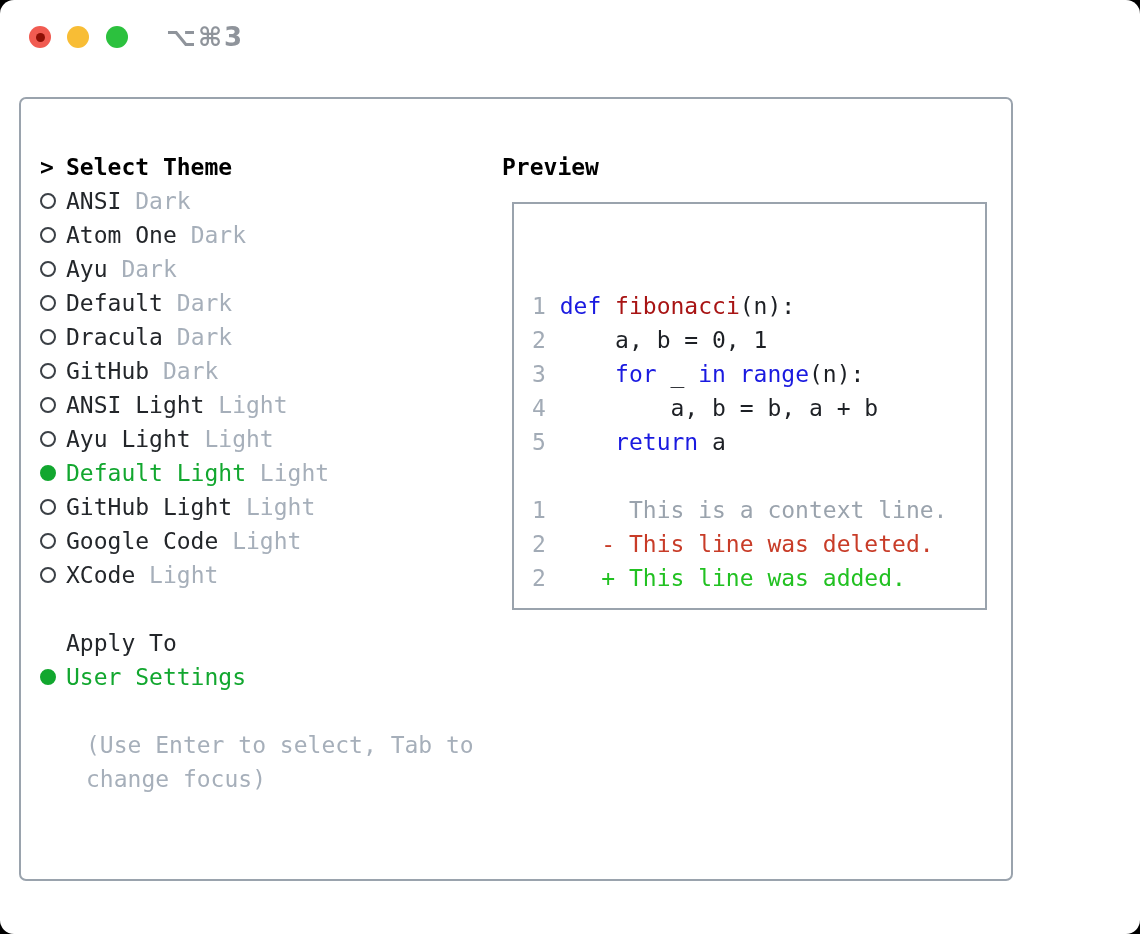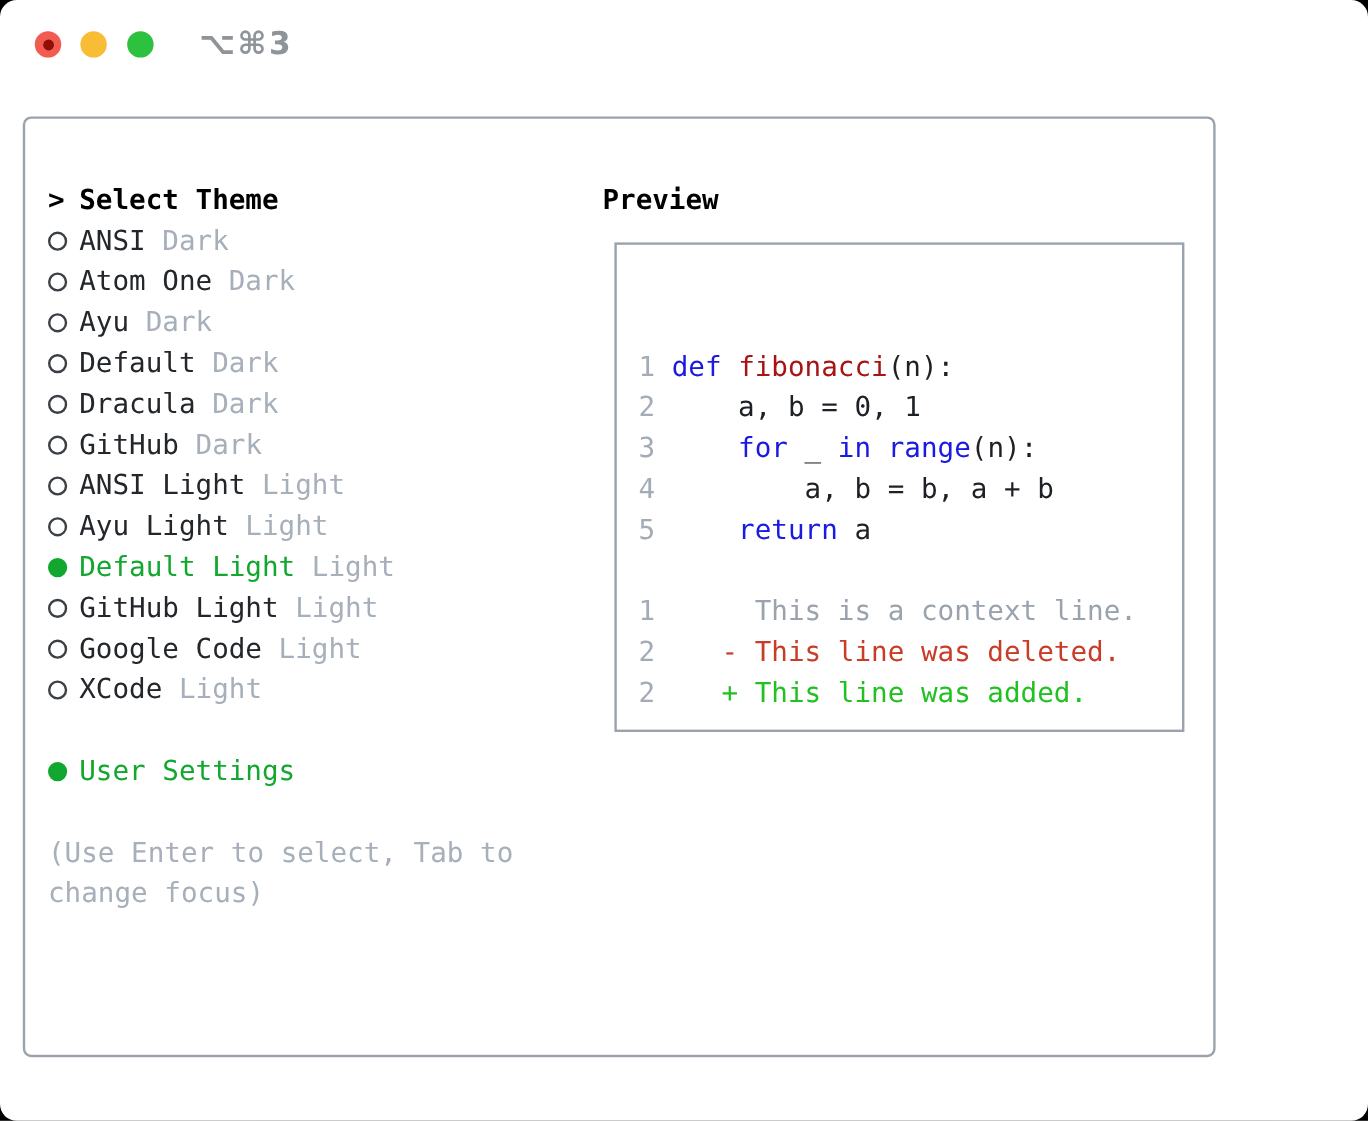--- a/index.html
+++ b/index.html
@@ -51,21 +51,21 @@
     width:16px; height:16px; border-radius:50%;
     border:2px solid var(--ring);
   }
   .circle.sel { background:var(--green); border-color:var(--green); }
   .label  { color:var(--item-text); white-space:pre; }
   .label.sel-label { color:var(--green); }
   .suffix { color:var(--muted); white-space:pre; }
   .apply-block { margin-top:34px; }
   .hint {
     margin-top:34px; width:412px;
-    font-size:23px; line-height:34px; color:var(--muted);
+    font-size:23px; line-height:34px; color:var(--muted);margin-left:46px;
   }
   
   .preview-header {
     position:absolute; left:481px; top:51px; height:34px; line-height:34px;
     font-size:23px; font-weight:bold; color:var(--heading);text-align:center;
   }
   .preview-box {
     position:absolute; left:491px; top:103px; width:475px; height:408px;
     border:2px solid var(--border); background:#fff; overflow:hidden;
   }
@@ -180,20 +180,24 @@
           <div class="row">
             <span class="marker">
               <span class="circle"></span>
             </span>
             <span class="label">XCode</span>
             <span class="suffix"> Light</span>
           </div>
         </div>
 
       <div class="apply-block">
+        <div class="row">
+          <span class="marker"></span>
+          <span class="label">Apply To</span>
+        </div>
         <div id="apply-items">
             <div class="row">
               <span class="marker">
                 <span class="circle sel"></span>
               </span>
               <span class="label sel-label">User Settings</span>
             </div>
           </div>
       </div>
 

